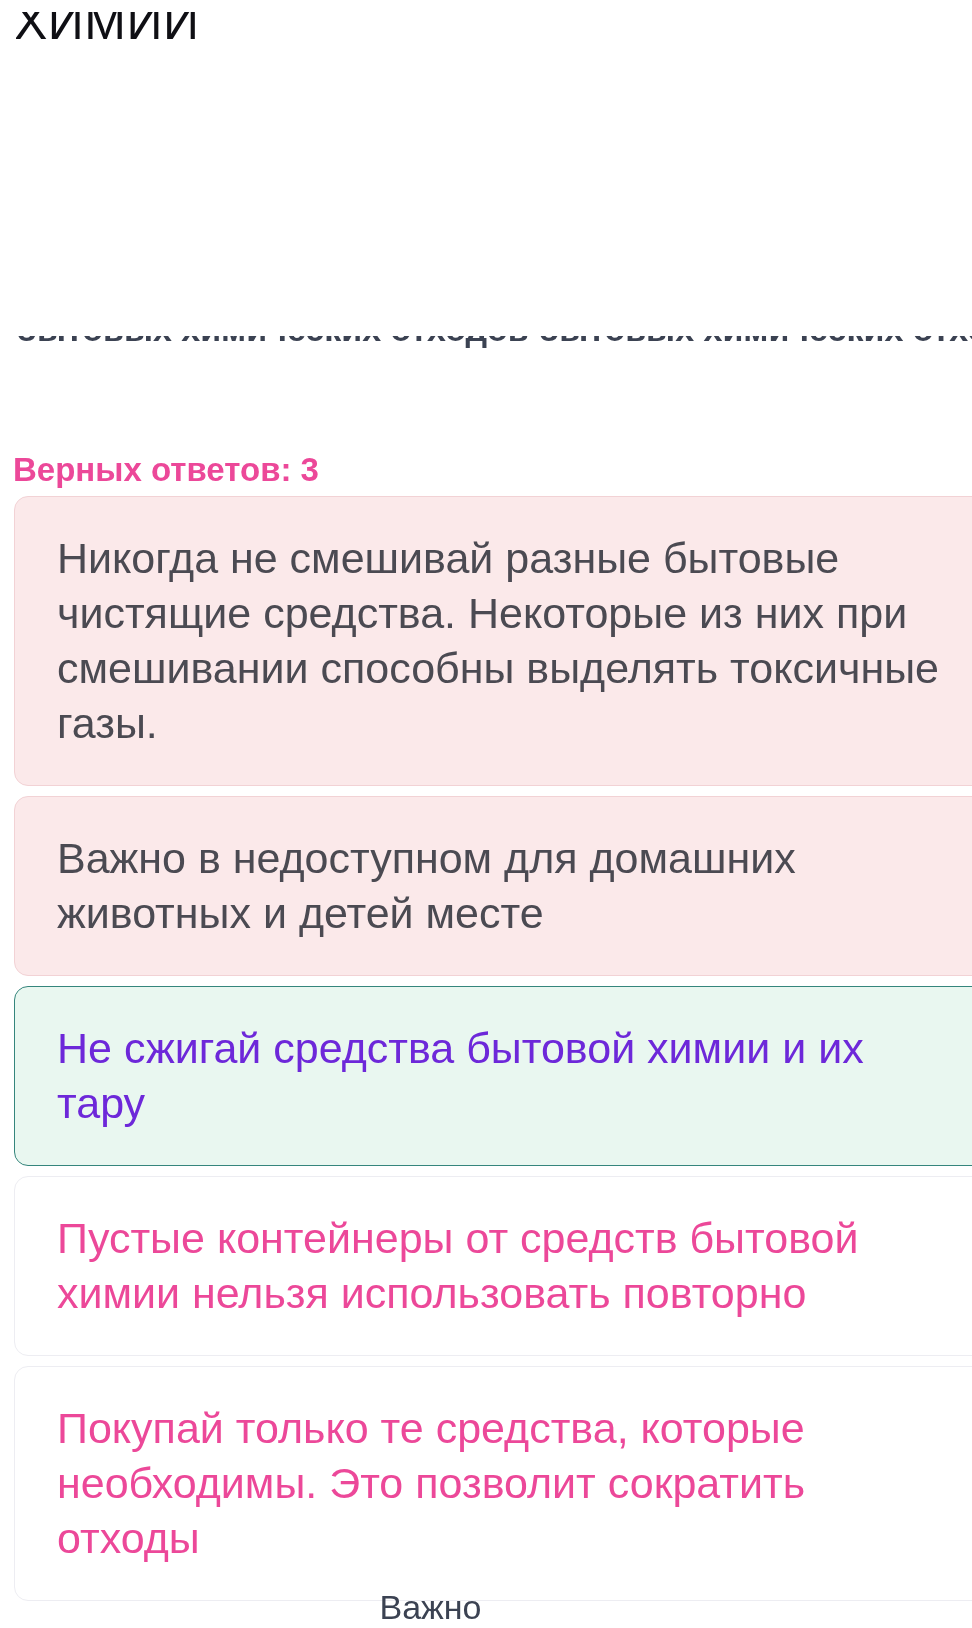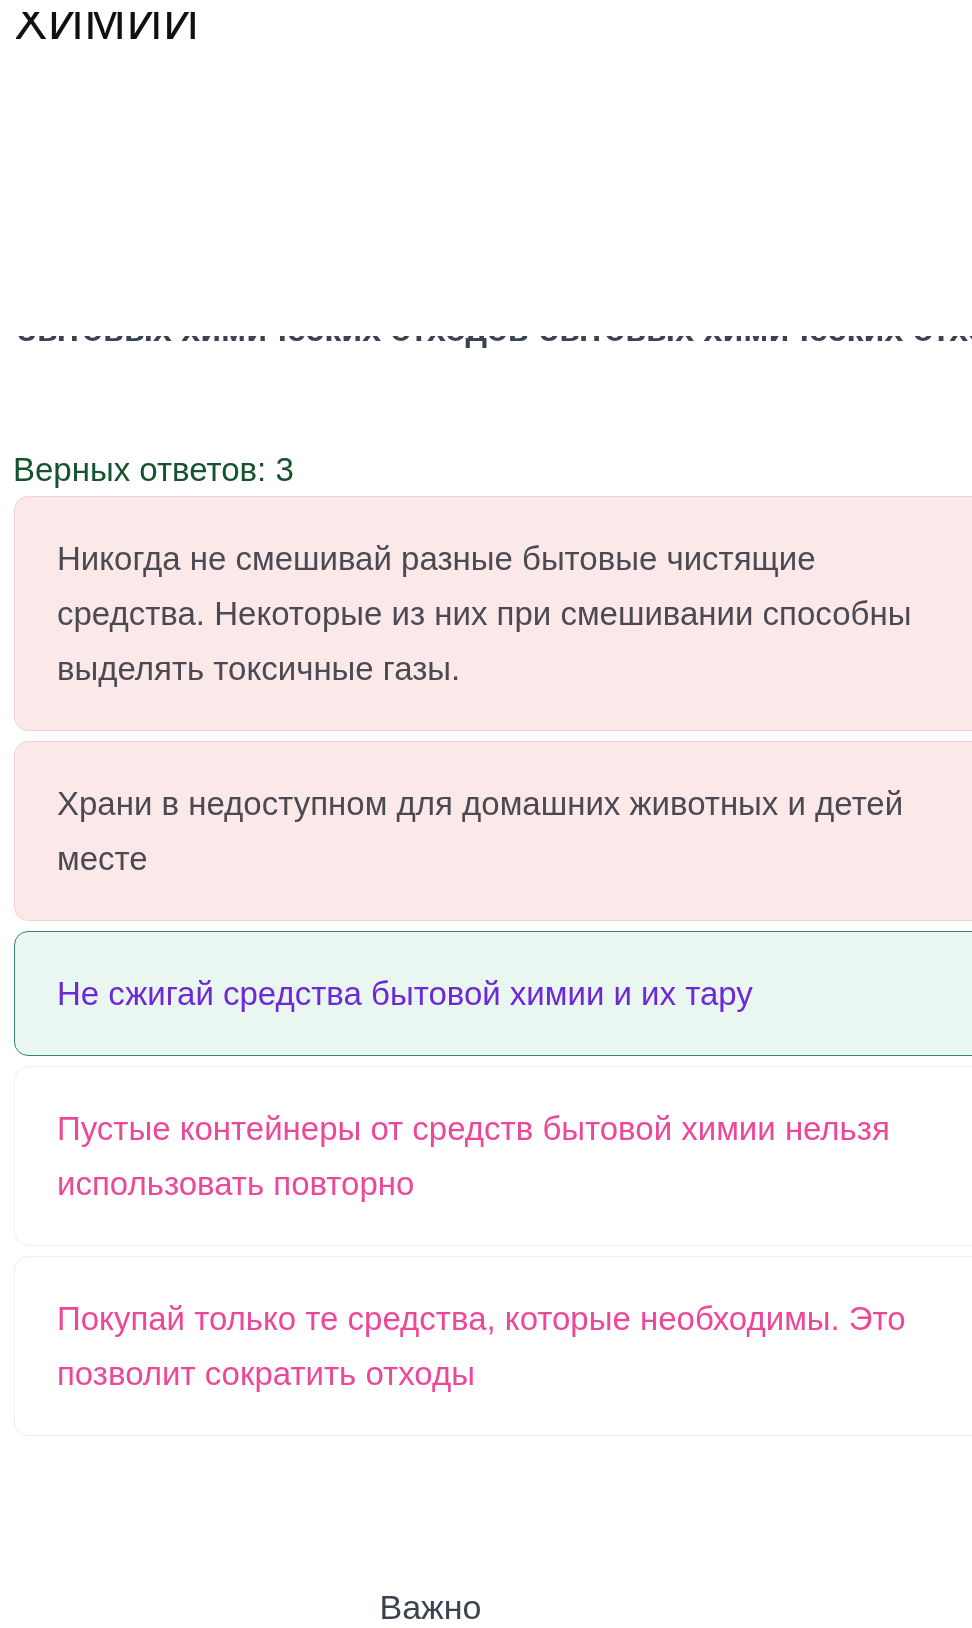--- a/index.html
+++ b/index.html
@@ -77,22 +77,22 @@
     white-space: nowrap;
     text-indent: -4px;
   }
 
   
   .answers-count {
     position: absolute;
     left: 0;
     top: 432px;
     font-size: 33px;
-    font-weight: 400;
-    color: #14532d;
+    font-weight: 700;
+    color: #ec4899;
     line-height: 44px;
     white-space: nowrap;
     text-indent: -3px;
   }
 
   
   .options {
     position: absolute;
     left: -6px;
     top: 476px;
@@ -102,21 +102,21 @@
   .option {
     position: relative;
     width: 974px;
     border-radius: 14px;
     border: 1.5px solid transparent;
     margin-bottom: 10px;
     padding: 30px 34px 30px 38px;
   }
 
   .option .opt-text {
-    font-size: 33px;
+    font-size: 43px;
     line-height: 55px;
     color: #4a4f5c;
     font-weight: 400;
   }
 
   .option.state-wrong {
     background: #fbe9ea;
     border-color: #f2d2d5;
   }
   .option.state-wrong .opt-text { color: #4b4a52; }
@@ -183,21 +183,21 @@
 
   <div class="answers-count">Верных ответов: 3</div>
 
   <div class="options">
 
     <div class="option state-wrong">
       <div class="opt-text">Никогда не смешивай разные бытовые чистящие средства. Некоторые из них при смешивании способны выделять токсичные газы.</div>
     </div>
 
     <div class="option state-wrong">
-      <div class="opt-text">Храни в недоступном для домашних животных и детей месте</div>
+      <div class="opt-text">Важно в недоступном для домашних животных и детей месте</div>
     </div>
 
     <div class="option state-correct">
       <div class="opt-text">Не сжигай средства бытовой химии и их тару</div>
     </div>
 
     <div class="option state-neutral">
       <div class="opt-text">Пустые контейнеры от средств бытовой химии нельзя использовать повторно</div>
     </div>
 

